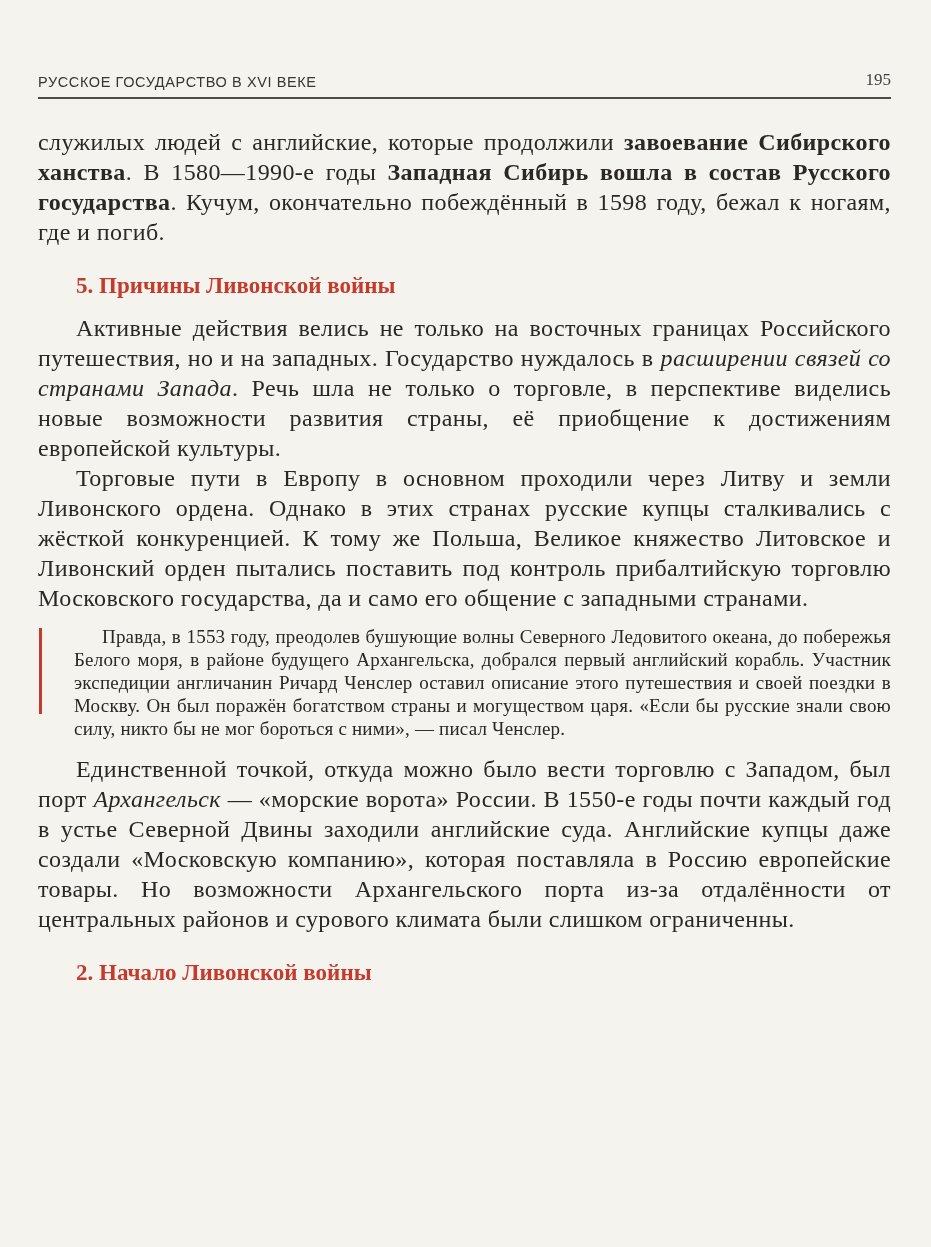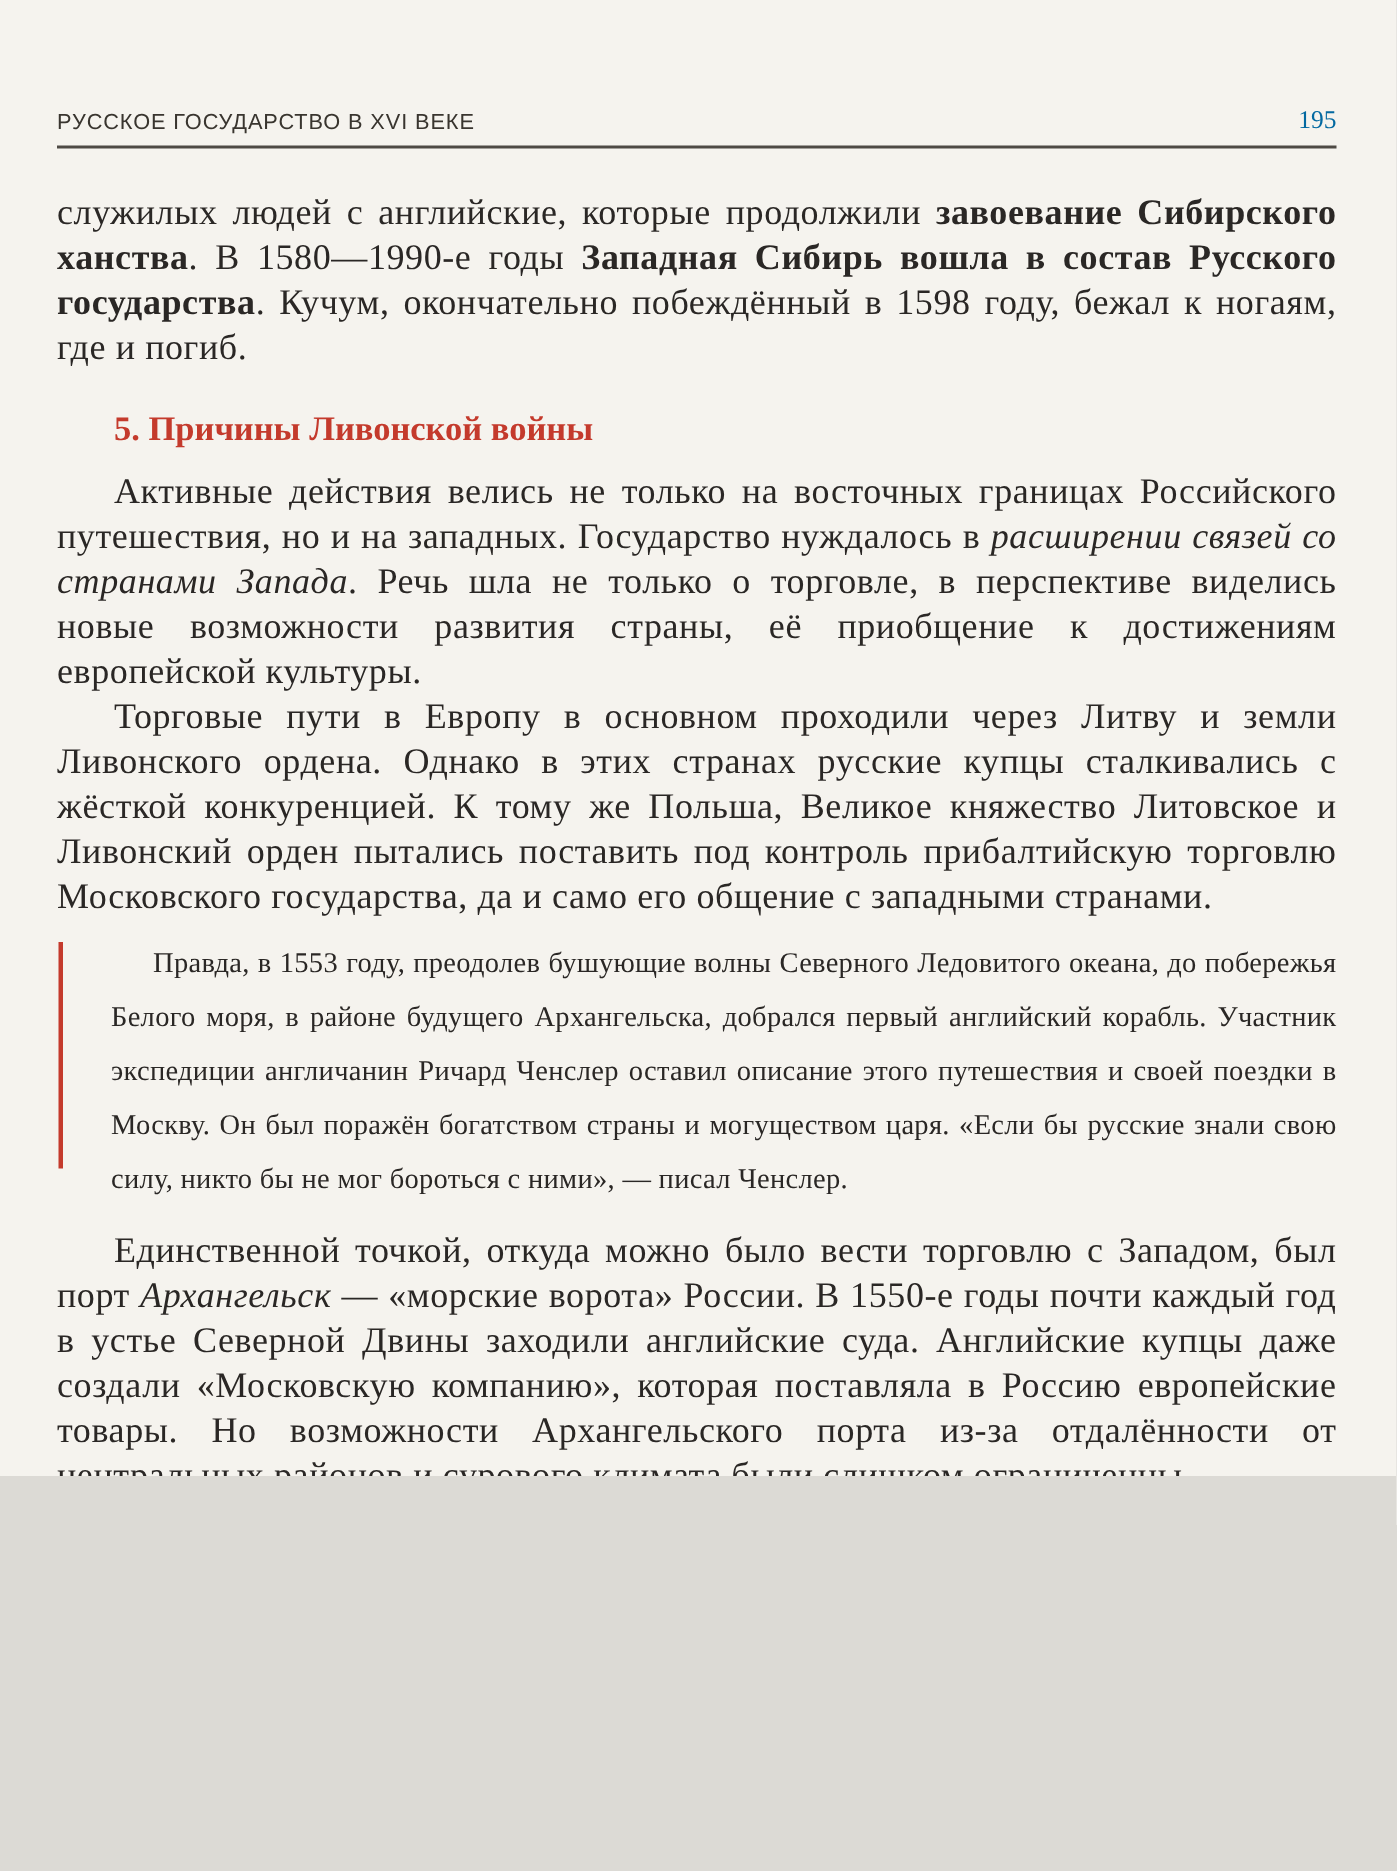--- a/index.html
+++ b/index.html
@@ -1,21 +1,21 @@
 <!DOCTYPE html>
 <html style="--accent: #c43a2c;"><head>
 <meta charset="utf-8">
 <style>
   * { margin: 0; padding: 0; box-sizing: border-box; }
   html, body { background: #dcdad5; }
   body { display: flex; justify-content: center; }
 
   .page {
     width: 931px;
-    height: 984px;
+    height: 1247px;
     background: #f5f3ee;
     font-family: "Liberation Serif", serif;
     color: #2a2725;
     padding: 70px 40px 0 38px;
     position: relative;
     overflow: hidden;
   }
 
   .page-header {
     display: flex;
@@ -24,21 +24,21 @@
   }
   .running-title {
     font-family: "Liberation Sans", sans-serif;
     font-size: 14.5px;
     letter-spacing: 0.6px;
     color: #39352f;
   }
   .page-number {
     font-family: "Liberation Serif", serif;
     font-size: 17px;
-    color: #0369a1;
+    color: #404040;
   }
   .header-rule {
     height: 2px;
     background: #4e4a44;
     margin-top: 7px;
     margin-bottom: 28px;
   }
 
   .paragraph {
     font-size: 24px;
@@ -52,21 +52,21 @@
     color: var(--accent, #c43a2c);
     font-size: 23px;
     line-height: 30px;
     font-weight: bold;
     padding-left: 38px;
     margin: 24px 0 12px 0;
   }
 
   .inset {
     font-size: 19px;
-    line-height: 36px;
+    line-height: 23px;
     letter-spacing: 0.2px;
     text-align: justify;
     margin: 12px 0 14px 0;
     padding-left: 36px;
     text-indent: 28px;
     position: relative;
   }
   .inset::before {
     content: "";
     position: absolute;

